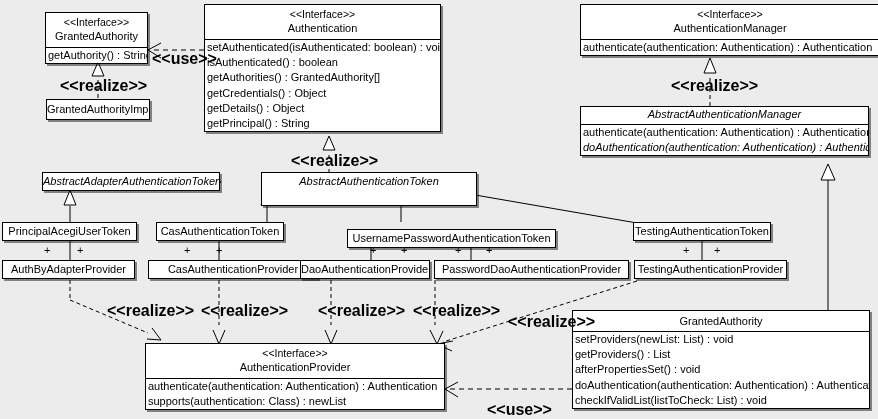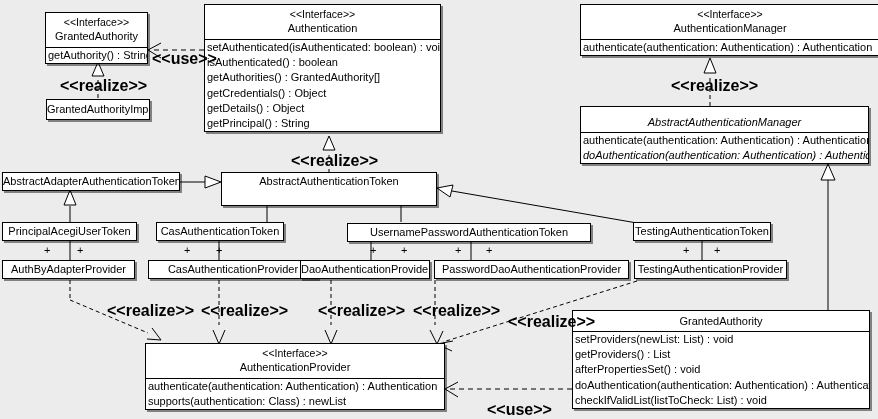--- a/index.html
+++ b/index.html
@@ -50,21 +50,21 @@
     box-shadow:2px 2px 0 0 rgba(0,0,0,0.45);
     box-sizing:border-box;
     font-size:11px;
     line-height:16px;
     text-align:center;
     white-space:nowrap;
     overflow:hidden;
     color:#000;
     z-index:5;
   }
-  .simple.italic{}
+  .simple.italic{font-style:italic;margin-left:40px;}
 
   .lbl{
     position:absolute;
     font-size:16px;
     line-height:12px;
     color:#000;
     white-space:nowrap;
     background:transparent;
     z-index:6;
     font-weight:bold;
@@ -232,21 +232,21 @@
       <span class="nm">AuthenticationManager</span>
     </div>
     <div class="sep"></div>
     <div class="ops">
       <div class="op">authenticate(authentication: Authentication) : Authentication</div>
     </div>
   </div>
   <div class="lbl" style="left:671px;top:80px;">&lt;&lt;realize&gt;&gt;</div>
 
   <div class="box" style="left:580px;top:106px;width:289px;">
-    <div class="hdr italic" style="padding-top:8px;padding-bottom:2px;text-align:center;">
+    <div class="hdr italic" style="padding-top:0;padding-bottom:2px;text-align:center;">
       <span class="nm">AbstractAuthenticationManager</span>
     </div>
     <div class="sep"></div>
     <div class="ops">
       <div class="op">authenticate(authentication: Authentication) : Authentication</div>
       <div class="op italic">doAuthentication(authentication: Authentication) : Authentication</div>
     </div>
   </div>
 
   <div class="simple italic" style="left:2px;top:172px;width:178px;height:19px;line-height:17px;">
@@ -256,21 +256,21 @@
   <div class="simple italic" style="left:221px;top:172px;width:216px;height:34px;line-height:17px;">
     <span>AbstractAuthenticationToken</span>
   </div>
 
   <div class="simple" style="left:2px;top:222px;width:135px;height:19px;line-height:17px;">
     <span>PrincipalAcegiUserToken</span>
   </div>
   <div class="simple" style="left:156px;top:222px;width:128px;height:19px;line-height:17px;">
     <span>CasAuthenticationToken</span>
   </div>
-  <div class="simple" style="left:347px;top:223px;width:244px;height:19px;line-height:17px;">
+  <div class="simple" style="left:347px;top:229px;width:209px;height:19px;line-height:17px;">
     <span>UsernamePasswordAuthenticationToken</span>
   </div>
   <div class="simple" style="left:633px;top:222px;width:138px;height:19px;line-height:17px;">
     <span>TestingAuthenticationToken</span>
   </div>
 
   <div class="plus" style="left:44px;top:245px;">+</div>
   <div class="plus" style="left:77px;top:245px;">+</div>
   <div class="plus" style="left:184px;top:245px;">+</div>
   <div class="plus" style="left:216px;top:245px;">+</div>

